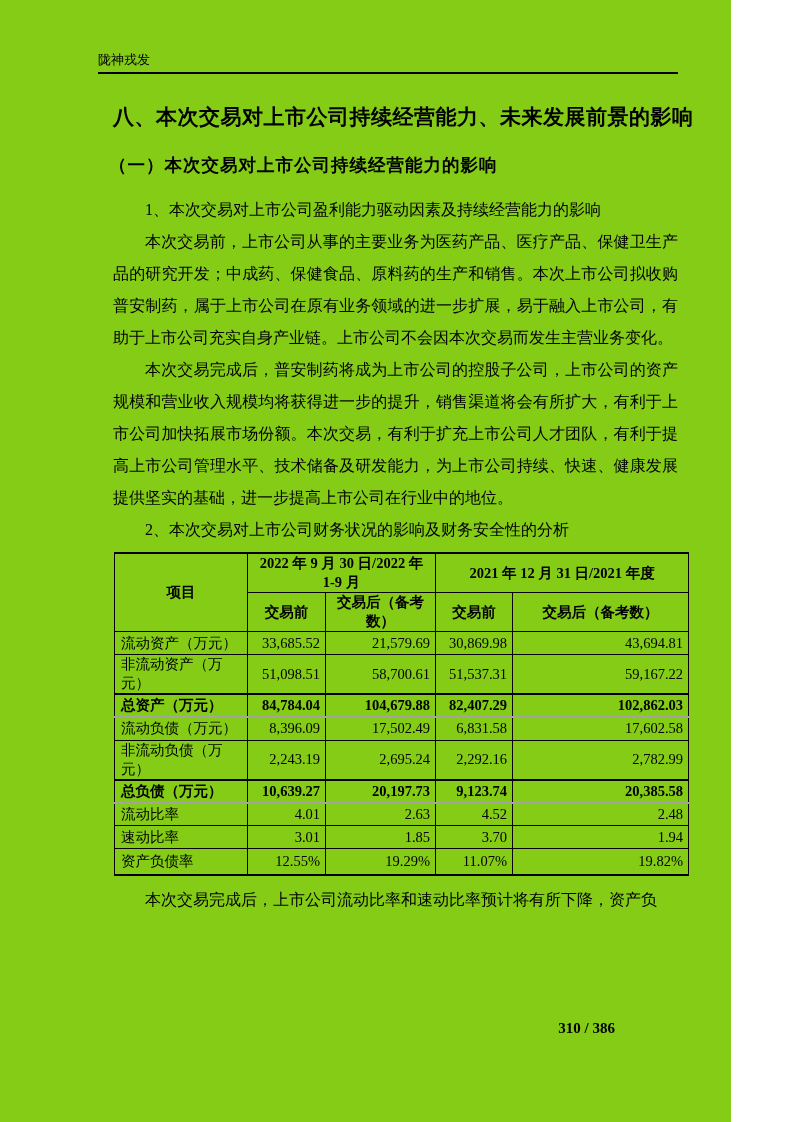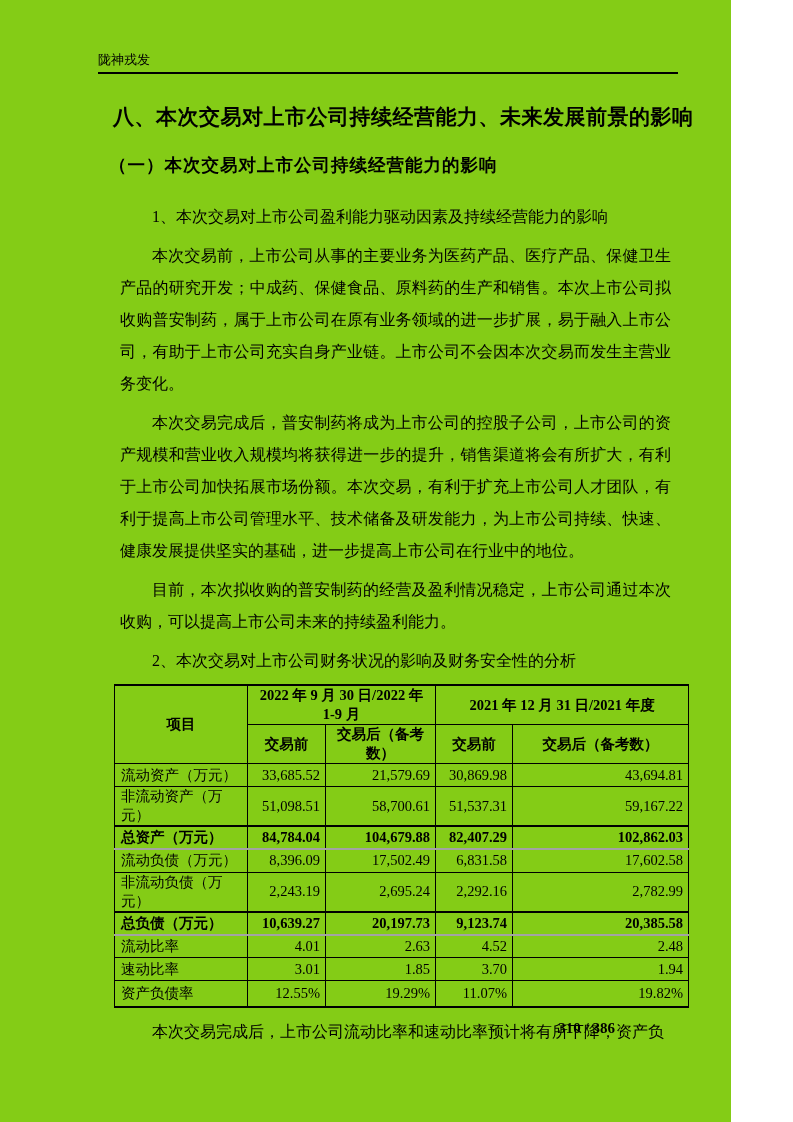--- a/index.html
+++ b/index.html
@@ -43,21 +43,21 @@
     white-space: nowrap;
   }
 
   
   .content {
     position: absolute;
     left: 113px; top: 194px; width: 565px;
     font-size: 16px; line-height: 32px;
     text-align: justify;
   }
-  .content p { margin: 7px; text-indent: 2em; }
+  .content p { margin: 0; text-indent: 2em; }
 
   
   table.fin {
     border-collapse: collapse;
     table-layout: fixed;
     width: 574px;
     margin: 6px 0 8px 1px;
     font-size: 14.5px;
     line-height: normal;
     text-align: center;
@@ -96,21 +96,20 @@
   </div>
   <div class="header-rule"></div>
 
   <div class="h1">八、本次交易对上市公司持续经营能力、未来发展前景的影响</div>
   <div class="h2">（一）本次交易对上市公司持续经营能力的影响</div>
 
   <div class="content">
     <p>1、本次交易对上市公司盈利能力驱动因素及持续经营能力的影响</p>
     <p>本次交易前，上市公司从事的主要业务为医药产品、医疗产品、保健卫生产品的研究开发；中成药、保健食品、原料药的生产和销售。本次上市公司拟收购普安制药，属于上市公司在原有业务领域的进一步扩展，易于融入上市公司，有助于上市公司充实自身产业链。上市公司不会因本次交易而发生主营业务变化。</p>
     <p>本次交易完成后，普安制药将成为上市公司的控股子公司，上市公司的资产规模和营业收入规模均将获得进一步的提升，销售渠道将会有所扩大，有利于上市公司加快拓展市场份额。本次交易，有利于扩充上市公司人才团队，有利于提高上市公司管理水平、技术储备及研发能力，为上市公司持续、快速、健康发展提供坚实的基础，进一步提高上市公司在行业中的地位。</p>
-    <p>目前，本次拟收购的普安制药的经营及盈利情况稳定，上市公司通过本次收购，可以提高上市公司未来的持续盈利能力。</p>
     <p>2、本次交易对上市公司财务状况的影响及财务安全性的分析</p>
 
     <table class="fin">
       <colgroup>
         <col style="width:133px">
           <col style="width:78px">
           <col style="width:110px">
           <col style="width:77px">
           <col style="width:176px">
       </colgroup>

